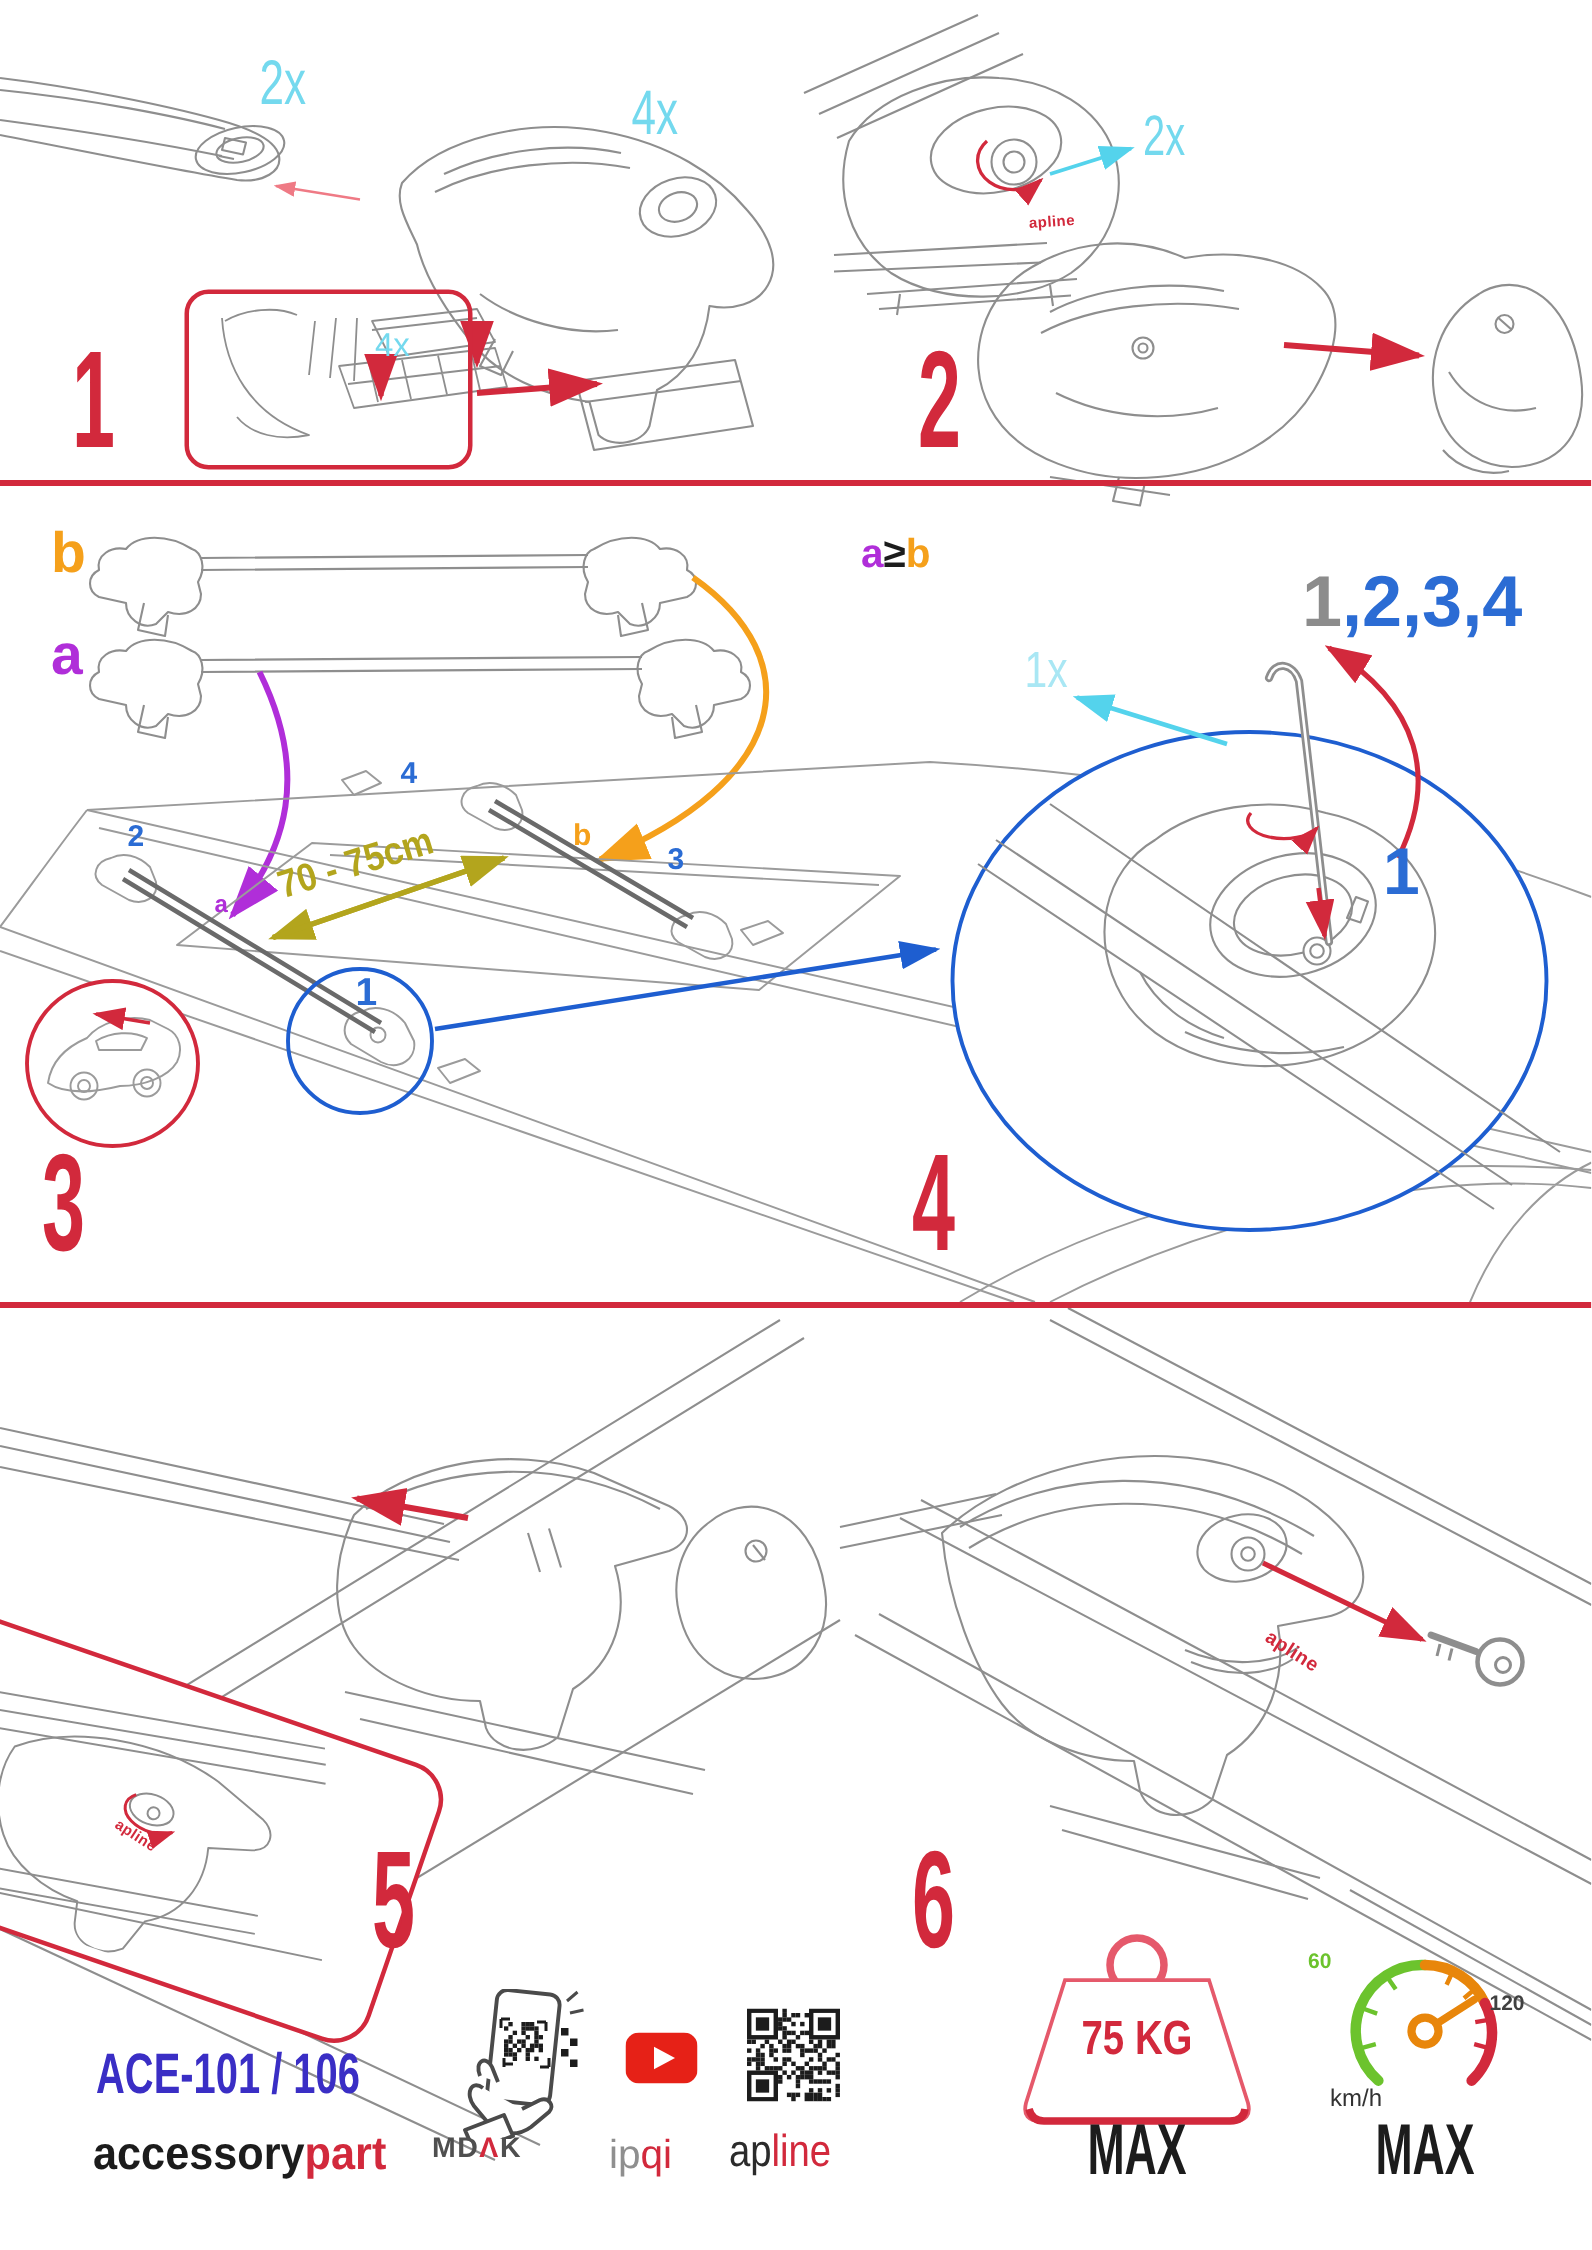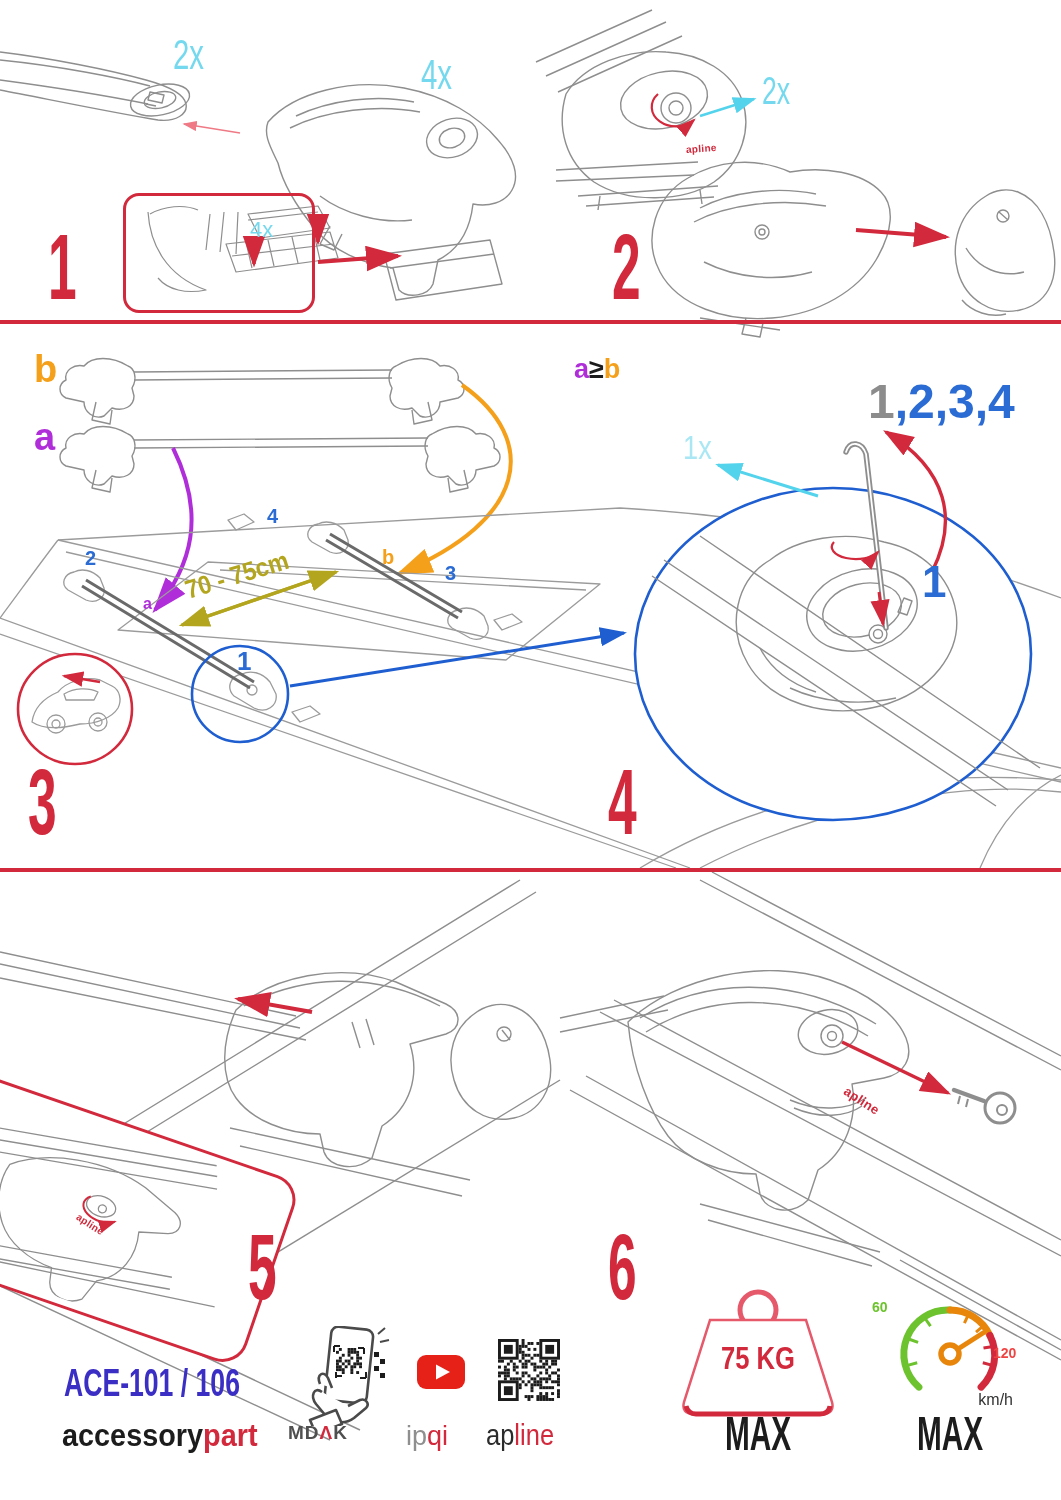--- a/index.html
+++ b/index.html
@@ -11,21 +11,21 @@
   .stepnum{font-size:92px;font-weight:700;color:#d2293c;line-height:.82;
            transform:scaleX(.56);transform-origin:left top;letter-spacing:-2px;}
   .qty{color:#74d9ee;font-size:42px;font-weight:400;line-height:1;
        transform:scaleX(.7);transform-origin:left top;}
   .qty-sm{color:#74d9ee;font-size:22px;font-weight:400;line-height:1;}
   .qty-light{color:#a9e7f4;font-size:34px;font-weight:400;line-height:1;
        transform:scaleX(.8);transform-origin:left top;}
   .barlabel{font-size:38px;font-weight:700;line-height:1;}
   .c-orange{color:#f5a01b;} .c-purple{color:#b02ed9;} .c-blue{color:#2b6cd4;}
   .c-gray{color:#8c8c8c;} .c-ink{color:#1c1c1c;} .c-red{color:#d2293c;}
-  .c-olive{color:#b3a51d;} .c-green{color:#6cc32d;} .c-sporange{color:#ef4444;margin-top:18px;}
+  .c-olive{color:#b3a51d;} .c-green{color:#6cc32d;} .c-sporange{color:#404040;}
   .rule{font-size:27px;font-weight:700;line-height:1;}
   .order{font-size:48px;font-weight:700;line-height:1;letter-spacing:0px;}
   .roofnum{font-size:20px;font-weight:700;line-height:1;}
   .distance{font-size:26px;font-weight:700;line-height:1;
             transform:rotate(-17deg) scaleX(.9);transform-origin:left top;}
   .tighten{font-size:44px;font-weight:700;line-height:1;}
   .tinylogo{font-size:10px;font-weight:700;color:#d2293c;line-height:1;letter-spacing:.3px;}
   .model{font-size:38px;font-weight:700;color:#3a2ec5;line-height:1;
          transform:scaleX(.7);transform-origin:left top;letter-spacing:0;}
   .brand{font-size:31px;font-weight:700;line-height:1;transform:scaleX(.93);transform-origin:left top;}
@@ -528,16 +528,16 @@
   <g stroke-width="3" fill="none">
     <path d="M32.2,70.8 L22.5,73.4 M33.1,50.4 L23.6,47 M45.5,34.2 L39.8,26" stroke="#6cc32d"></path>
     <path d="M79.4,31.2 L83.6,22.1 M91,40.1 L98.7,33.7" stroke="#e8860b"></path>
     <path d="M98.5,56.1 L108.3,54.4 M97.8,70.8 L107.5,73.4" stroke="#d2293c"></path>
   </g>
   <line x1="73" y1="57" x2="98" y2="41" stroke="#e8860b" stroke-width="5" stroke-linecap="round"></line>
   <circle cx="65" cy="62" r="9" stroke="#e8860b" stroke-width="5.5" fill="#fff"></circle>
 </svg>
 <div class="abs speedtick c-green" style="left:872px;top:1300px;">60</div>
 <div class="abs speedtick c-sporange" style="left:993px;top:1328px;">120</div>
-<div class="abs kmh" style="left:883px;top:1392px;width:130px;text-align:right;">km/h</div>
+<div class="abs kmh" style="left:839px;top:1392px;width:130px;">km/h</div>
 <div class="abs maxword" style="left:885px;top:1410px;width:130px;">MAX</div>
 
 </div>
 
 </body></html>

